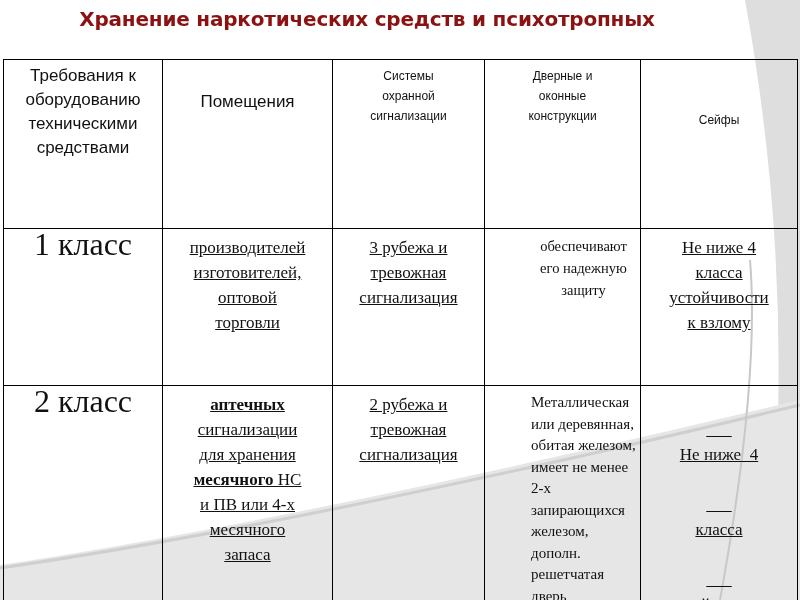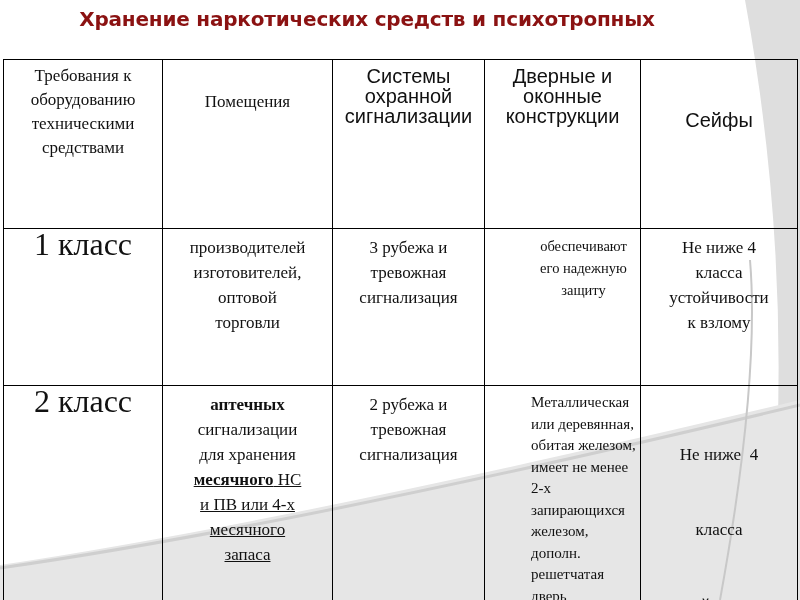--- a/index.html
+++ b/index.html
@@ -16,26 +16,26 @@
   }
   table {
     position: absolute; left: 3px; top: 59px; z-index: 2;
     border-collapse: collapse; table-layout: fixed;
     width: 794px;
   }
   td {
     border: 1.4px solid #000; vertical-align: top; text-align: center;
     padding: 0 4px; color: #111; overflow: hidden;
   }
-  .hdr td { height: 118px; font-family: "Liberation Sans", sans-serif; font-size: 20px; line-height: 20px; }
-  .hdr .serif { font-family: Liberation Serif, serif; font-size: 17px; line-height: 24px; padding-top: 4px; }
+  .hdr td { height: 118px; font-family: "Liberation Sans", sans-serif; font-size: 12px; line-height: 20px; }
+  .hdr .serif { font-family: Liberation Sans, sans-serif; font-size: 17px; line-height: 24px; padding-top: 4px; }
   .r1 td { height: 150px; }
   .r2 td { height: 256px; }
   .cls { font-size: 32px; line-height: 30px; }
-  .cell { font-size: 17px; line-height: 25px; padding-top: 6px; }
+  .cell { font-size: 17px; line-height: 25px; padding-top: 6px; text-decoration: underline; }
   .small { font-size: 14.5px; line-height: 22px; padding-top: 6px; padding-left: 46px; }
   .left { text-align: left; }
   .u { text-decoration: underline; }
   .b { font-weight: bold; }
 </style>
 </head>
 <body>
 
 <svg class="bg" viewBox="0 0 800 600" xmlns="http://www.w3.org/2000/svg">
   <path d="M745 0 L800 0 L800 600 L765 600 Q800 300 745 0 Z" fill="#dedede"></path>

